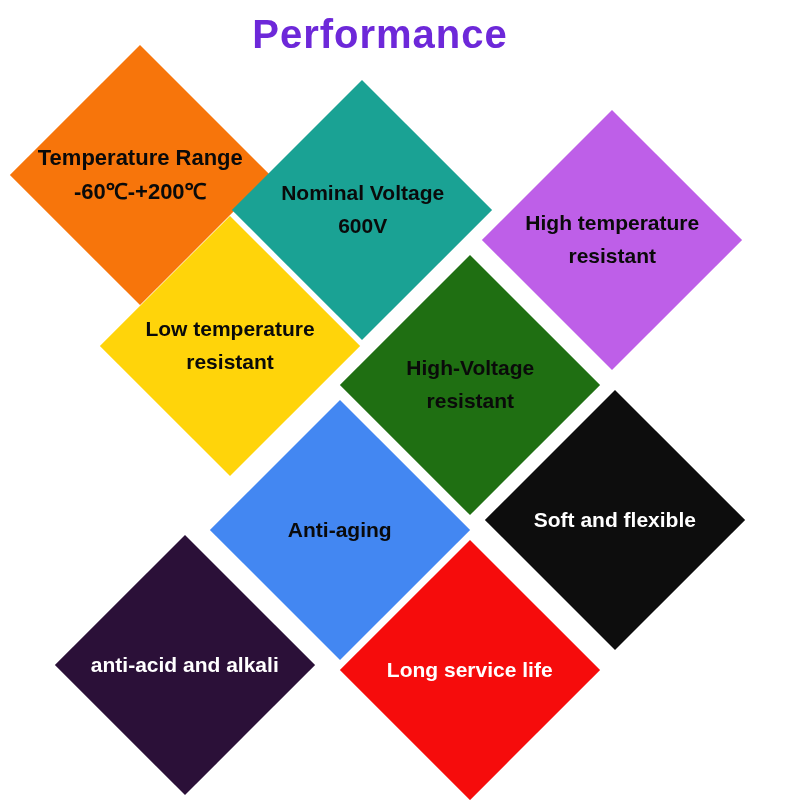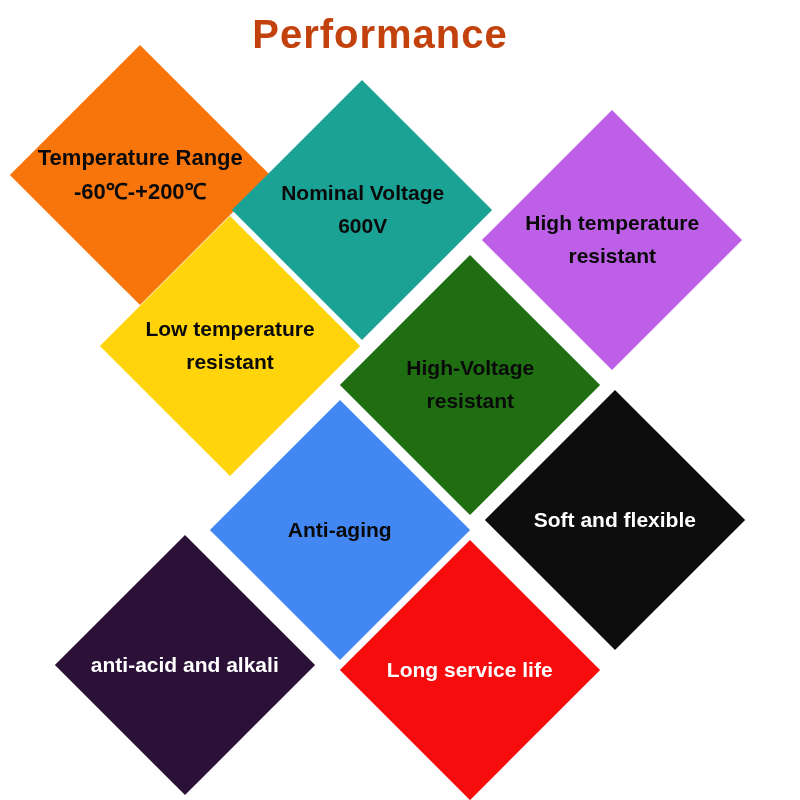--- a/index.html
+++ b/index.html
@@ -18,21 +18,21 @@
   .title {
     position: absolute;
     top: 12px;
     left: 0;
     width: 760px;
     margin: 0;
     text-align: center;
     font-size: 40px;
     font-weight: 800;
     letter-spacing: 1px;
-    color: #c2410c;
+    color: #6d28d9;
   }
   .diamond {
     position: absolute;
     width: 184px;
     height: 184px;
     transform: rotate(45deg);
     display: flex;
     align-items: center;
     justify-content: center;
   }

